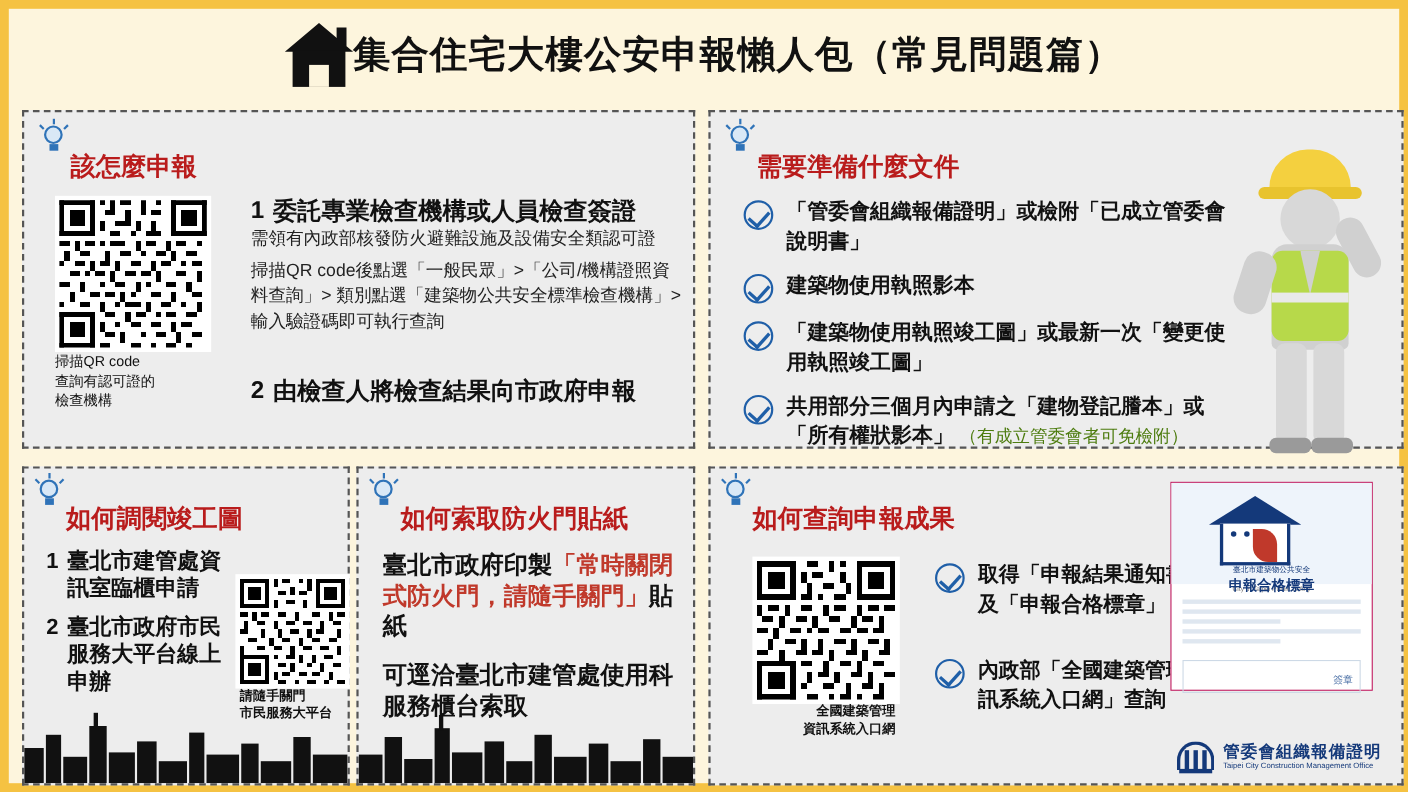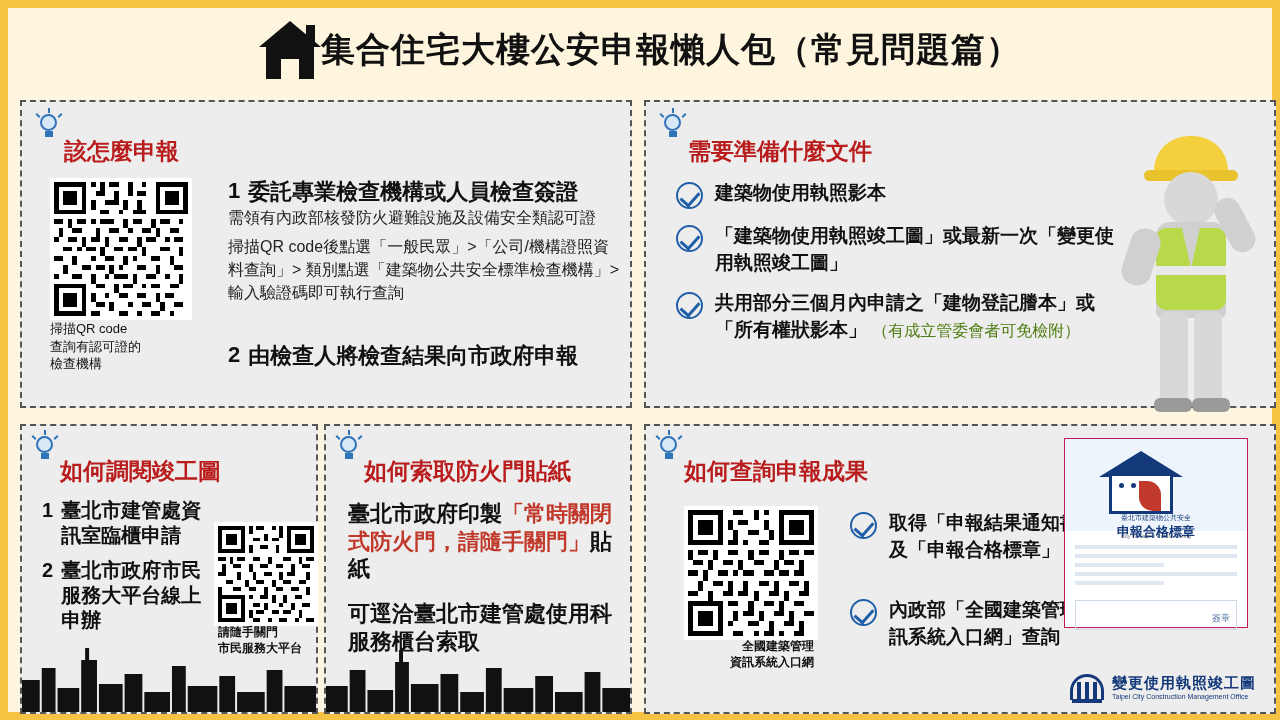--- a/index.html
+++ b/index.html
@@ -405,20 +405,24 @@
         <div class="ray r2"></div>
         <div class="ray r3"></div>
       <div class="glass"></div>
         <div class="base"></div>
     </div>
     <div style="position:absolute; left:42px; top:34px;" class="panel-title">需要準備什麼文件</div>
 
     <div style="position:absolute; left:30px; top:78px; width:440px;">
       <div class="check-item">
         <div class="check"></div>
+        <div class="check-text">「管委會組織報備證明」或檢附「已成立管委會說明書」</div>
+      </div>
+      <div class="check-item">
+        <div class="check"></div>
         <div class="check-text">建築物使用執照影本</div>
       </div>
       <div class="check-item">
         <div class="check"></div>
         <div class="check-text">「建築物使用執照竣工圖」或最新一次「變更使用執照竣工圖」</div>
       </div>
       <div class="check-item">
         <div class="check"></div>
         <div class="check-text">
           <span>共用部分三個月內申請之「建物登記謄本」或「所有權狀影本」</span>
@@ -757,19 +761,19 @@
 
     <div class="dept">
       <div class="dept-mark">
         <div class="dm-arc"></div>
         <div class="dm-col c1"></div>
           <div class="dm-col c2"></div>
           <div class="dm-col c3"></div>
         <div class="dm-base"></div>
       </div>
       <div class="dept-text">
-        <div class="t1">變更使用執照竣工圖</div>
+        <div class="t1">管委會組織報備證明</div>
         <div class="t2">Taipei City Construction Management Office</div>
       </div>
     </div>
   </div>
 
 </div>
 
 </body></html>

